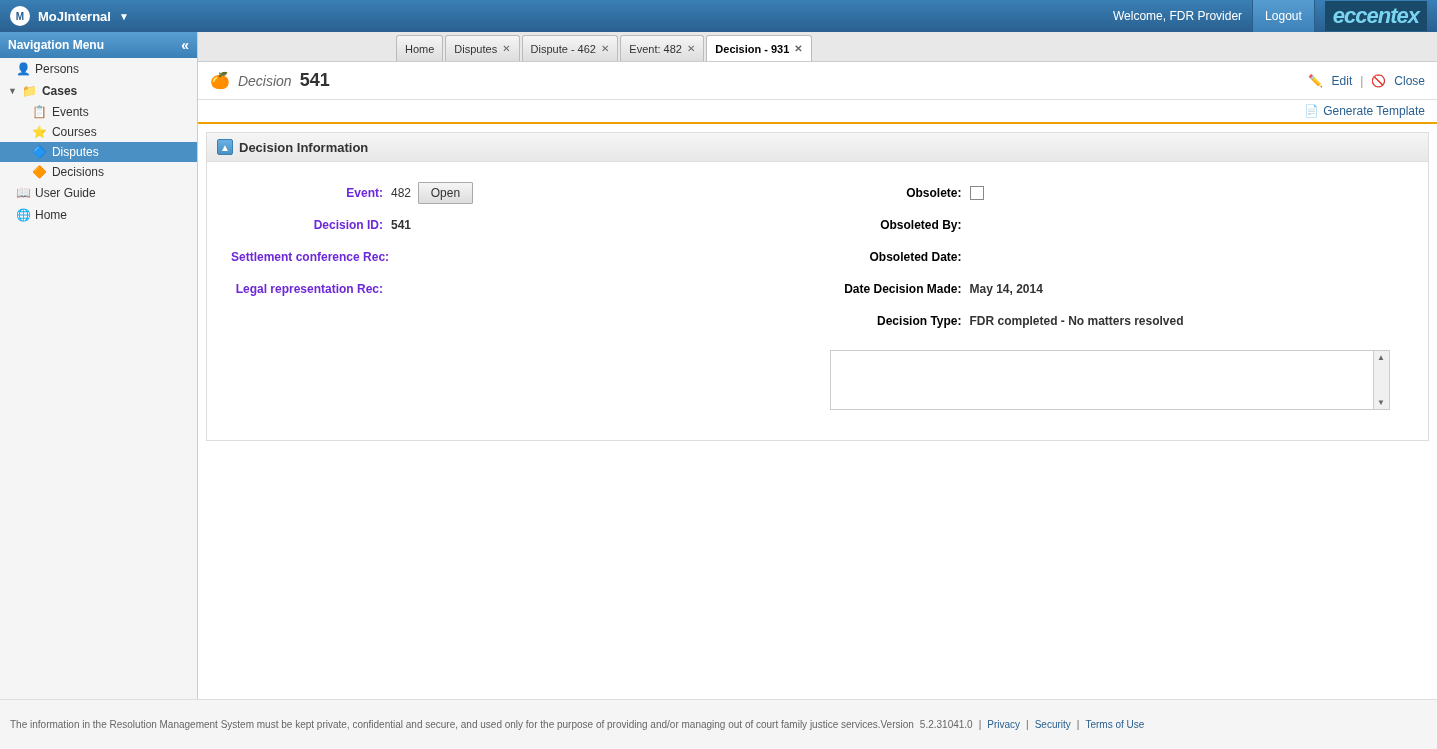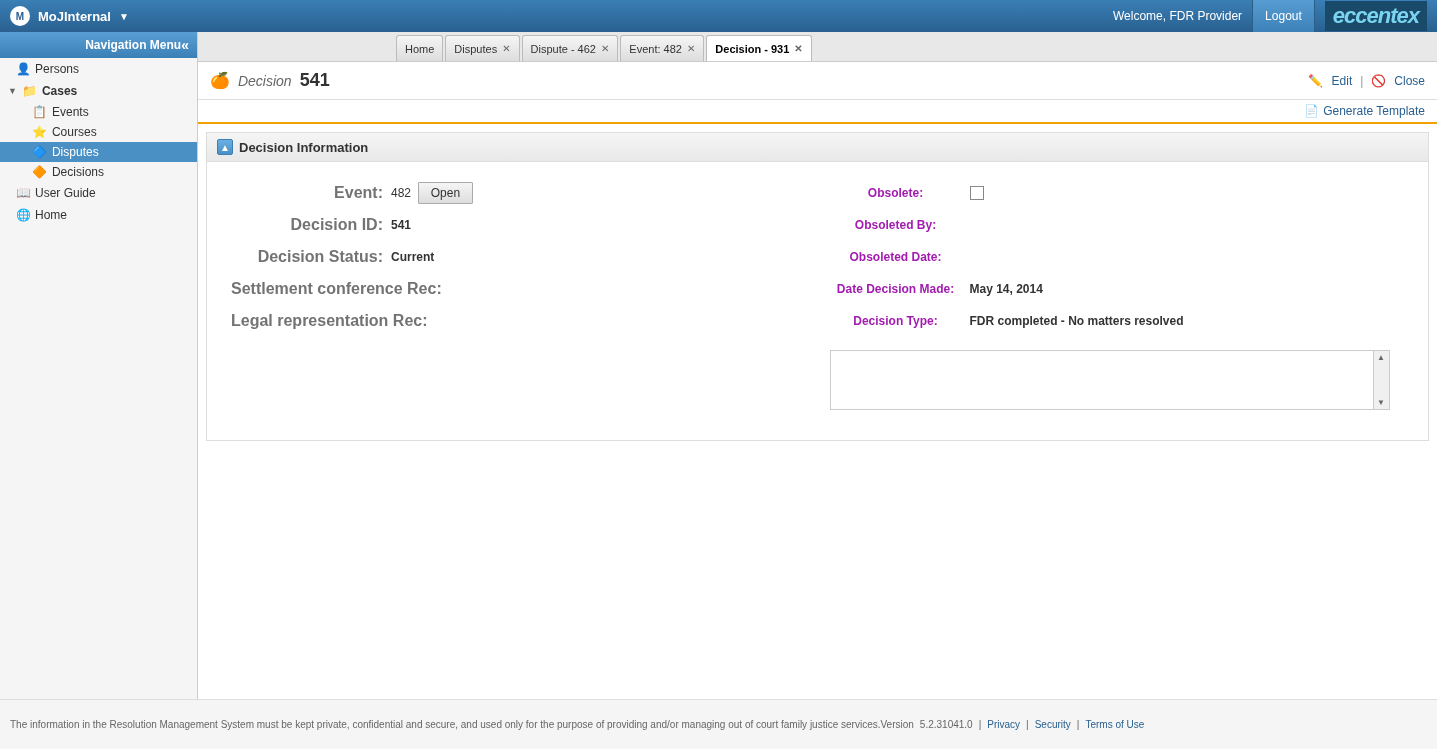--- a/index.html
+++ b/index.html
@@ -125,21 +125,21 @@
       overflow-y: auto;
     }
     .sidebar-header {
       background: linear-gradient(to bottom, #5a9fd4, #3a7fb5);
       color: white;
       padding: 5px 8px;
       font-size: 12px;
       font-weight: bold;
       display: flex;
       align-items: center;
-      justify-content: flex-end;
+      justify-content: space-between;
     }
     .sidebar-collapse {
       color: white;
       font-size: 14px;
       cursor: pointer;
     }
     .sidebar-item {
       padding: 4px 8px 4px 16px;
       cursor: pointer;
       display: flex;
@@ -285,31 +285,31 @@
     .form-left, .form-right {
       padding: 8px 12px;
     }
     .form-row {
       display: flex;
       align-items: flex-start;
       margin-bottom: 10px;
     }
     .form-label {
       font-weight: bold;
-      color: #737373;
+      color: #6d28d9;
       text-align: right;
       min-width: 160px;
       padding-right: 8px;
-      font-size: 16px;
+      font-size: 12px;
       line-height: 22px;
     }
     .form-label-right {
       font-weight: bold;
-      color: #a21caf;
-      text-align: center;
+      color: #000000;
+      text-align: right;
       min-width: 140px;
       padding-right: 8px;
       font-size: 12px;
       line-height: 22px;
     }
     .form-value {
       color: #333;
       font-size: 12px;
       line-height: 22px;
     }
@@ -504,24 +504,20 @@
                 <span class="form-value">482</span>
                 &nbsp;&nbsp;
                 <button class="open-btn">Open</button>
               </div>
 
               <div class="form-row">
                 <span class="form-label">Decision ID:</span>
                 <span class="form-value bold">541</span>
               </div>
 
-              <div class="form-row">
-                <span class="form-label">Decision Status:</span>
-                <span class="form-value bold">Current</span>
-              </div>
 
               <div class="form-row">
                 <span class="form-label">Settlement conference Rec:</span>
                 <span class="form-value"></span>
               </div>
 
               <div class="form-row">
                 <span class="form-label">Legal representation Rec:</span>
                 <span class="form-value"></span>
               </div>

